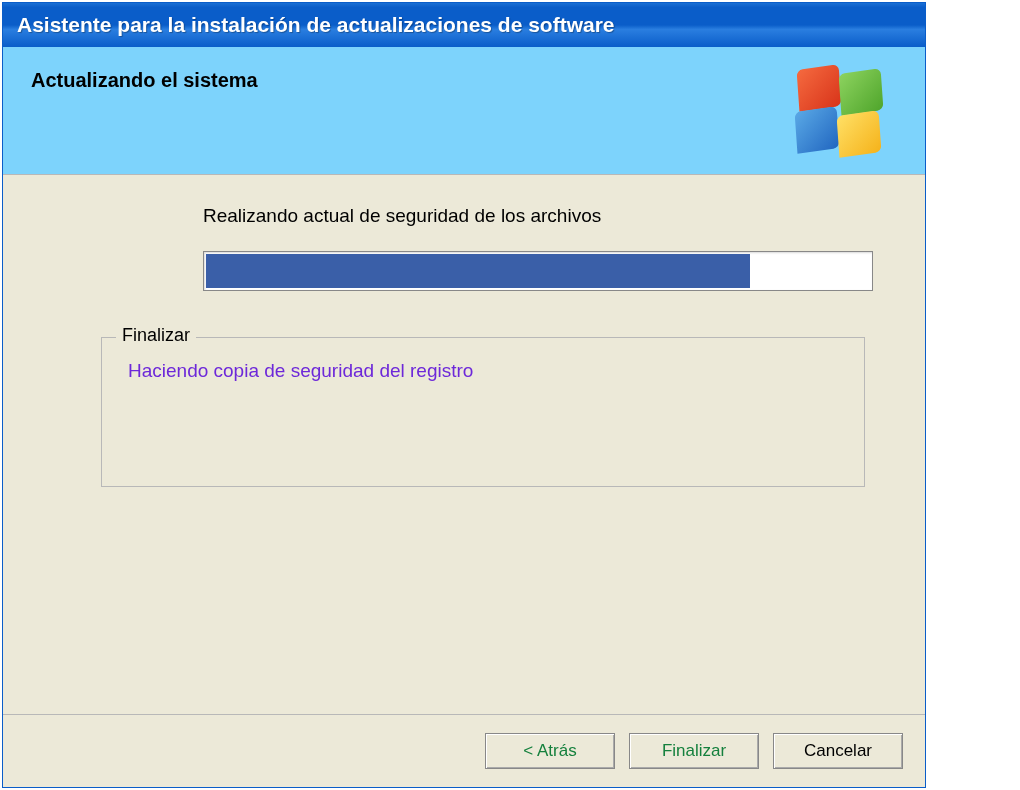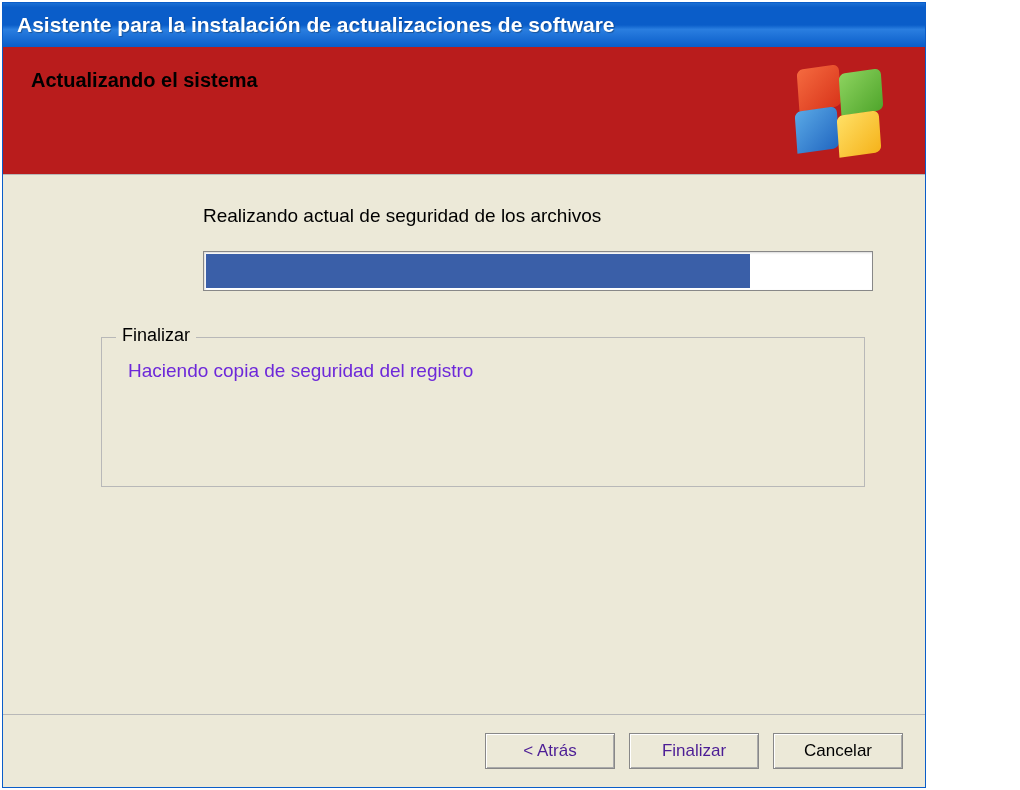--- a/index.html
+++ b/index.html
@@ -28,21 +28,21 @@
       background: linear-gradient(to bottom, #1a6fd4 0%, #0a5dc9 10%, #0a5dc9 50%, #2a7ee0 60%, #0a5dc9 100%);
       color: #fff;
       font-size: 21px;
       font-weight: bold;
       padding: 8px 14px;
       display: flex;
       align-items: center;
       text-shadow: 1px 1px 1px rgba(0,0,0,0.3);
     }
     .header-panel {
-      background: #b91c1c;
+      background: #7dd3fc;
       border-bottom: 1px solid #b8b8b8;
       padding: 18px 28px 14px 28px;
       display: flex;
       justify-content: space-between;
       align-items: flex-start;
       min-height: 128px;
     }
     .header-title {
       font-size: 20px;
       font-weight: bold;
@@ -207,21 +207,21 @@
       font-family: inherit;
       font-size: 17px;
       background: #ece9d8;
       border: 1px solid #888;
       box-shadow: inset 1px 1px 0 #fff, inset -1px -1px 0 #aaa;
       cursor: pointer;
       color: #000000;
       padding: 0 14px;
     }
     .wiz-button:disabled {
-      color: #4c1d95;
+      color: #15803d;
       cursor: default;
     }
   </style>
 </head>
 <body>
 
 <div class="window">
 
   <div class="titlebar">
     <span>Asistente para la instalación de actualizaciones de software</span>

